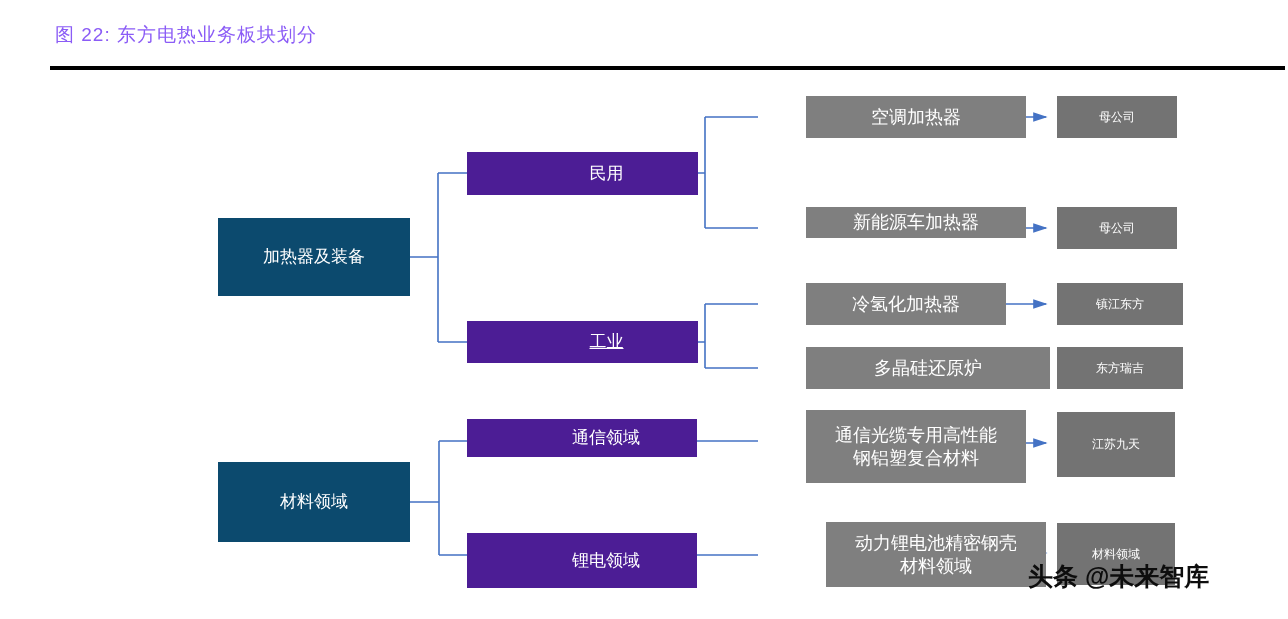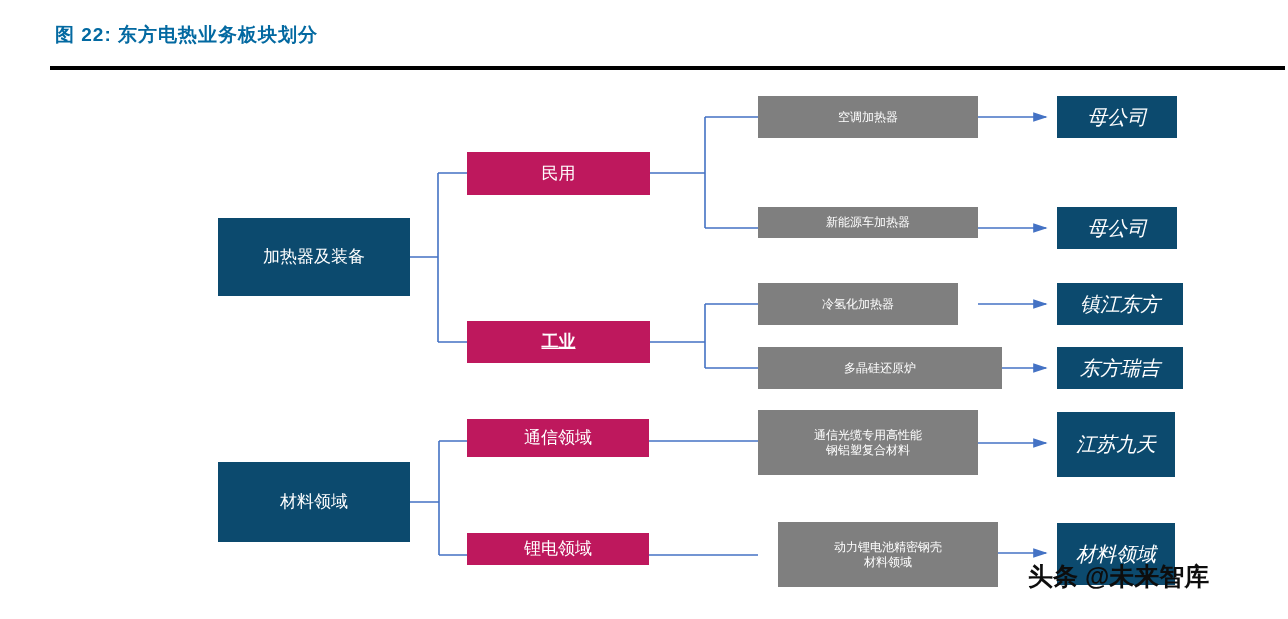--- a/index.html
+++ b/index.html
@@ -2,35 +2,35 @@
 <html><head>
 <meta charset="utf-8">
 <style>
   html,body{margin:0;padding:0;background:#fff;}
   .stage{
     position:relative;width:1288px;height:619px;background:#fff;overflow:hidden;
     font-family:"Liberation Sans",sans-serif;
   }
   .fig-title{
     position:absolute;left:55px;top:22px;
-    font-size:19px;font-weight:bold;color:#0369a1;letter-spacing:1px;
+    font-size:19px;font-weight:normal;color:#8b5cf6;letter-spacing:1px;
   }
   .divider{
     position:absolute;left:50px;top:66px;width:1235px;height:4px;background:#000;
   }
   .conn{position:absolute;left:0;top:0;width:1288px;height:619px;pointer-events:none;}
   .node{
     position:absolute;display:flex;align-items:center;justify-content:center;
     color:#fff;text-align:center;white-space:pre-line;line-height:1.25;
   }
   .l1{background:#0c4a6e;font-size:17px;}
-  .l2{background:#be185d;font-size:17px;}
-  .l3{background:#7f7f7f;font-size:12px;}
-  .l4{background:#0c4a6e;font-size:20px;font-style:italic;}
-  .underlined{text-decoration:underline;font-weight:bold;}
+  .l2{background:#4c1d95;font-size:17px;padding-left:48px;}
+  .l3{background:#7f7f7f;font-size:18px;margin-left:48px;}
+  .l4{background:#737373;font-size:12px;}
+  .underlined{text-decoration:underline;}
   .watermark{
     position:absolute;left:1028px;top:560px;
     font-size:25px;font-weight:900;color:#0d0d0d;white-space:nowrap;
     font-family:"Liberation Sans",sans-serif;
   }
 </style>
 </head>
 <body>
 
 <div class="stage">
@@ -62,27 +62,27 @@
     <line x1="978" y1="443" x2="1046" y2="443" stroke="#4472c4" stroke-width="1.6" marker-end="url(#arrow)"></line>
     <line x1="978" y1="553" x2="1046" y2="553" stroke="#4472c4" stroke-width="1.6" marker-end="url(#arrow)"></line>
   </svg>
 
   <div class="node l1" style="left:218px;top:218px;width:192px;height:78px">加热器及装备</div>
   <div class="node l1" style="left:218px;top:462px;width:192px;height:80px">材料领域</div>
 
   <div class="node l2" style="left:467px;top:152px;width:183px;height:43px">民用</div>
   <div class="node l2 underlined" style="left:467px;top:321px;width:183px;height:42px">工业</div>
   <div class="node l2" style="left:467px;top:419px;width:182px;height:38px">通信领域</div>
-  <div class="node l2" style="left:467px;top:533px;width:182px;height:32px">锂电领域</div>
+  <div class="node l2" style="left:467px;top:533px;width:182px;height:55px">锂电领域</div>
 
   <div class="node l3" style="left:758px;top:96px;width:220px;height:42px">空调加热器</div>
   <div class="node l3" style="left:758px;top:207px;width:220px;height:31px">新能源车加热器</div>
   <div class="node l3" style="left:758px;top:283px;width:200px;height:42px">冷氢化加热器</div>
   <div class="node l3" style="left:758px;top:347px;width:244px;height:42px">多晶硅还原炉</div>
-  <div class="node l3" style="left:758px;top:410px;width:220px;height:65px">通信光缆专用高性能
+  <div class="node l3" style="left:758px;top:410px;width:220px;height:73px">通信光缆专用高性能
 钢铝塑复合材料</div>
   <div class="node l3" style="left:778px;top:522px;width:220px;height:65px">动力锂电池精密钢壳
 材料领域</div>
 
   <div class="node l4" style="left:1057px;top:96px;width:120px;height:42px">母公司</div>
   <div class="node l4" style="left:1057px;top:207px;width:120px;height:42px">母公司</div>
   <div class="node l4" style="left:1057px;top:283px;width:126px;height:42px">镇江东方</div>
   <div class="node l4" style="left:1057px;top:347px;width:126px;height:42px">东方瑞吉</div>
   <div class="node l4" style="left:1057px;top:412px;width:118px;height:65px">江苏九天</div>
   <div class="node l4" style="left:1057px;top:523px;width:118px;height:62px">材料领域</div>

